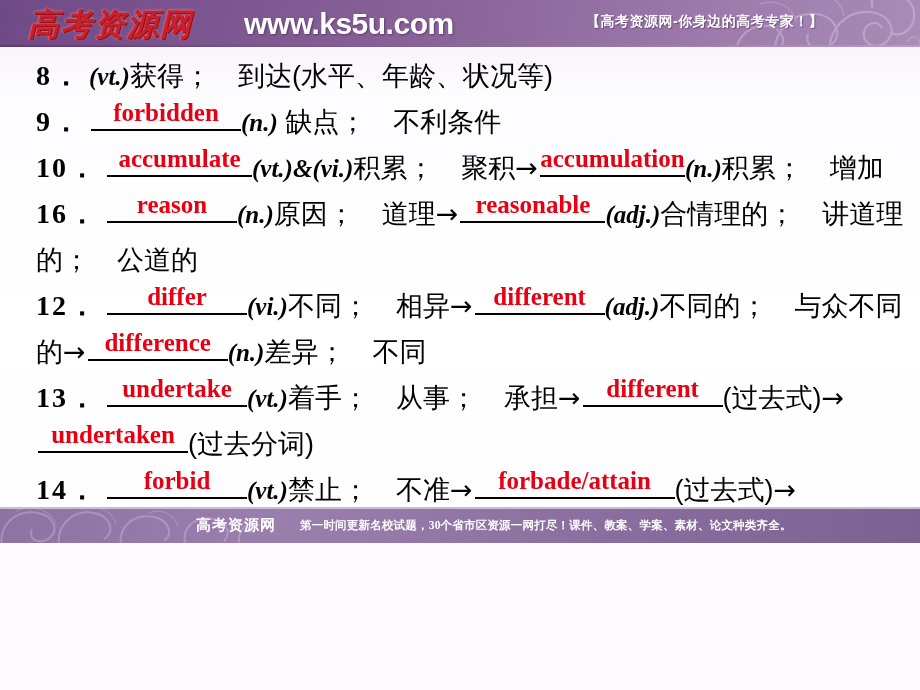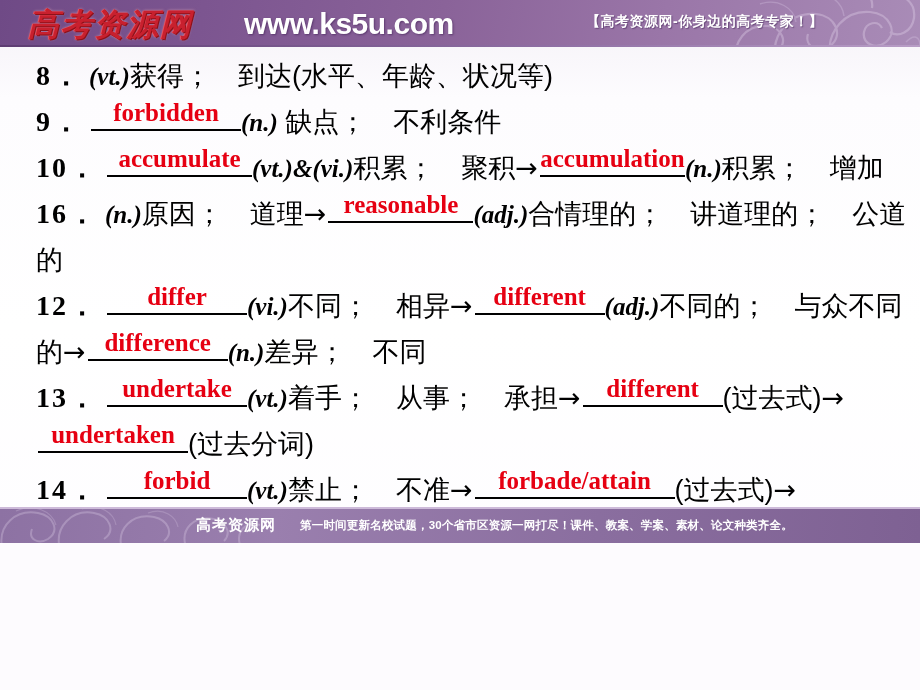--- a/index.html
+++ b/index.html
@@ -190,21 +190,21 @@
     font-family: "Liberation Serif", "DejaVu Serif", serif;
     font-size: 15px;
     font-weight: bold;
     color: #ffffff;
     letter-spacing: 1px;
     white-space: nowrap;
   }
   .footer-text {
     position: absolute;
     left: 300px; top: 11px;
-    font-family: Liberation Sans, sans-serif;
+    font-family: Liberation Serif, serif;
     font-size: 11.5px;
     font-weight: bold;
     color: #ffffff;
     letter-spacing: .2px;
     white-space: nowrap;
   }
 </style>
 </head>
 <body>
 
@@ -243,21 +243,21 @@
       <span class="blank w150"><span class="ans">forbidden</span></span><span class="pos">(n.)</span><span class="cn"> 缺点；　不利条件</span>
     </div>
 
     <div class="entry">
       <span class="num">10．</span>
       <span class="blank w145"><span class="ans">accumulate</span></span><span class="pos">(vt.)&amp;(vi.)</span><span class="cn">积累；　聚积</span><span class="arrow">→</span><span class="blank w145"><span class="ans">accumulation</span></span><span class="pos">(n.)</span><span class="cn">积累；　增加</span>
     </div>
 
     <div class="entry">
       <span class="num">16．</span>
-      <span class="pos">(n.)</span><span class="cn">原因；　道理</span><span class="arrow">→</span><span class="blank w145"><span class="ans">reasonable</span></span><span class="pos">(adj.)</span><span class="cn">合情理的；　讲道理的；　公道的</span>
+      <span class="blank w130"><span class="ans">reason</span></span><span class="pos">(n.)</span><span class="cn">原因；　道理</span><span class="arrow">→</span><span class="blank w145"><span class="ans">reasonable</span></span><span class="pos">(adj.)</span><span class="cn">合情理的；　讲道理的；　公道的</span>
     </div>
 
     <div class="entry">
       <span class="num">12．</span>
       <span class="blank w140"><span class="ans">differ</span></span><span class="pos">(vi.)</span><span class="cn">不同；　相异</span><span class="arrow">→</span><span class="blank w130"><span class="ans">different</span></span><span class="pos">(adj.)</span><span class="cn">不同的；　与众不同的</span><span class="arrow">→</span><span class="blank w140"><span class="ans">difference</span></span><span class="pos">(n.)</span><span class="cn">差异；　不同</span>
     </div>
 
     <div class="entry">
       <span class="num">13．</span>
       <span class="blank w140"><span class="ans">undertake</span></span><span class="pos">(vt.)</span><span class="cn">着手；　从事；　承担</span><span class="arrow">→</span><span class="blank w140"><span class="ans">different</span></span><span class="cn">(过去式)</span><span class="arrow">→</span><span class="blank w150"><span class="ans">undertaken</span></span><span class="cn">(过去分词)</span>

